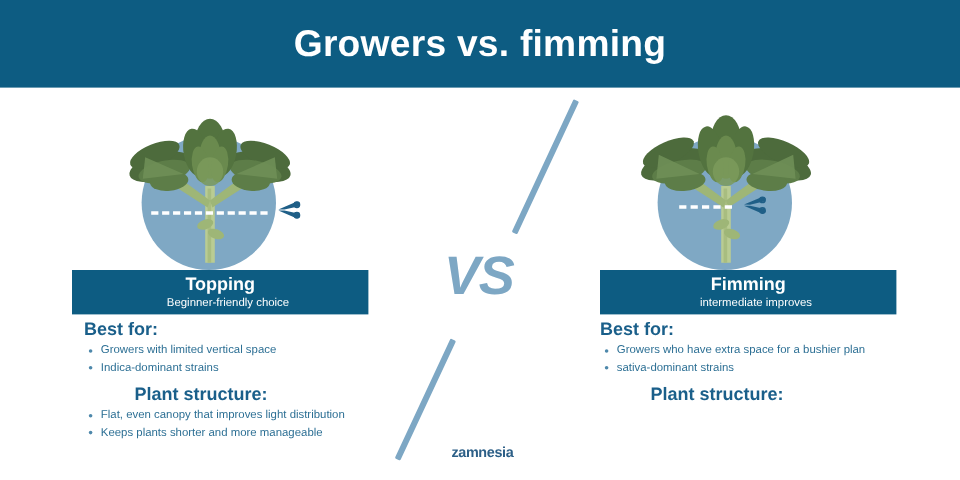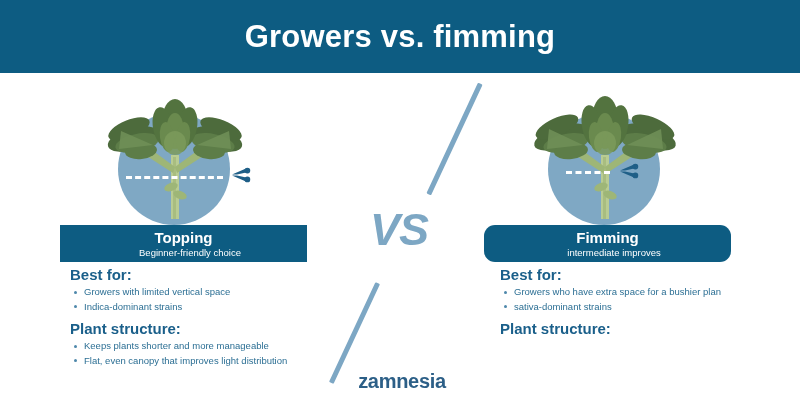--- a/index.html
+++ b/index.html
@@ -102,21 +102,21 @@
     position: absolute;
     top: 152px;
     width: 247px;
     height: 37px;
     background: #0d5c82;
     text-align: center;
     box-sizing: border-box;
     padding-top: 4px;
   }
   .column.left  .label-band { left: 20px; }
-  .column.right .label-band { left: 4px; border-radius: 11px; }
+  .column.right .label-band { left: 20px; }
   .label-title {
     display: block;
     color: #ffffff;
     font-size: 15px;
     font-weight: bold;
     line-height: 17px;
   }
   .label-sub {
     display: block;
     color: #ffffff;
@@ -135,21 +135,21 @@
   .column.left  .body-content { left: 30px; }
   .column.right .body-content { left: 20px; }
 
   .group-heading {
     color: #1a5f8a;
     font-size: 15px;
     font-weight: bold;
     margin: 0 0 4px 0;
     line-height: 12px;
   }
-  .group:not(:first-child) .group-heading { margin-top: 10px; }
+  .group:not(:first-child) .group-heading { margin-top: 10px; margin-left: 42px; }
 
   ul.bullets {
     list-style: none;
     margin: 0;
     padding: 0;
   }
   ul.bullets li {
     position: relative;
     color: #2c6f94;
     font-size: 9.5px;
@@ -206,21 +206,21 @@
   }
 
   
   .brand-logo {
     position: absolute;
     left: 352px;
     top: 370px;
     width: 100px;
     text-align: center;
     color: #2c5f87;
-    font-size: 20px;
+    font-size: 12px;
     font-weight: bold;
     letter-spacing: -0.3px;
   }
 </style>
 </head>
 <body>
 
 <div id="infographic">
 
   <div class="header-band"></div>
@@ -296,22 +296,22 @@
       <div class="group">
         <p class="group-heading">Best for:</p>
         <ul class="bullets">
           <li>Growers with limited vertical space</li>
           <li>Indica-dominant strains</li>
         </ul>
       </div>
       <div class="group">
         <p class="group-heading">Plant structure:</p>
         <ul class="bullets">
+          <li>Flat, even canopy that improves light distribution</li>
           <li>Keeps plants shorter and more manageable</li>
-          <li>Flat, even canopy that improves light distribution</li>
         </ul>
       </div>
     </div>
   </div>
 
   <div class="column right">
 
     <div class="illustration right-illu">
       <div class="photo-circle"></div>
 

